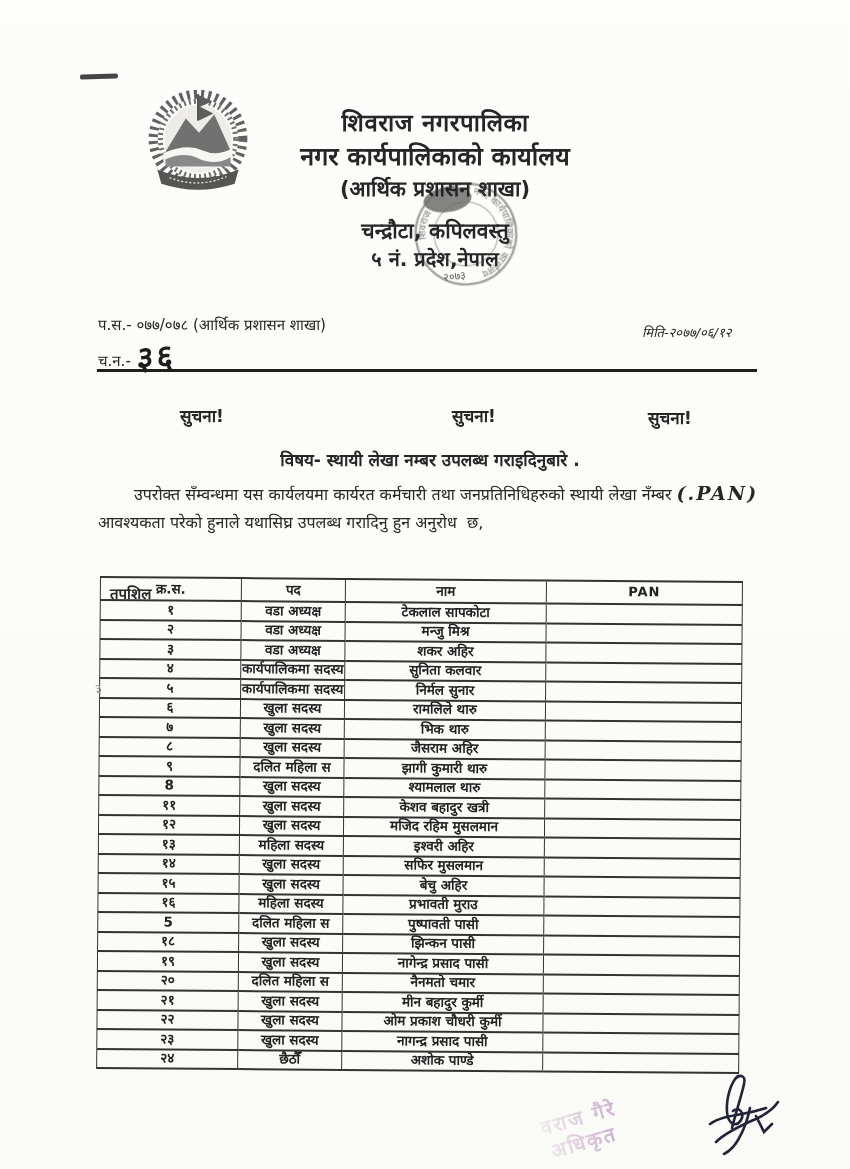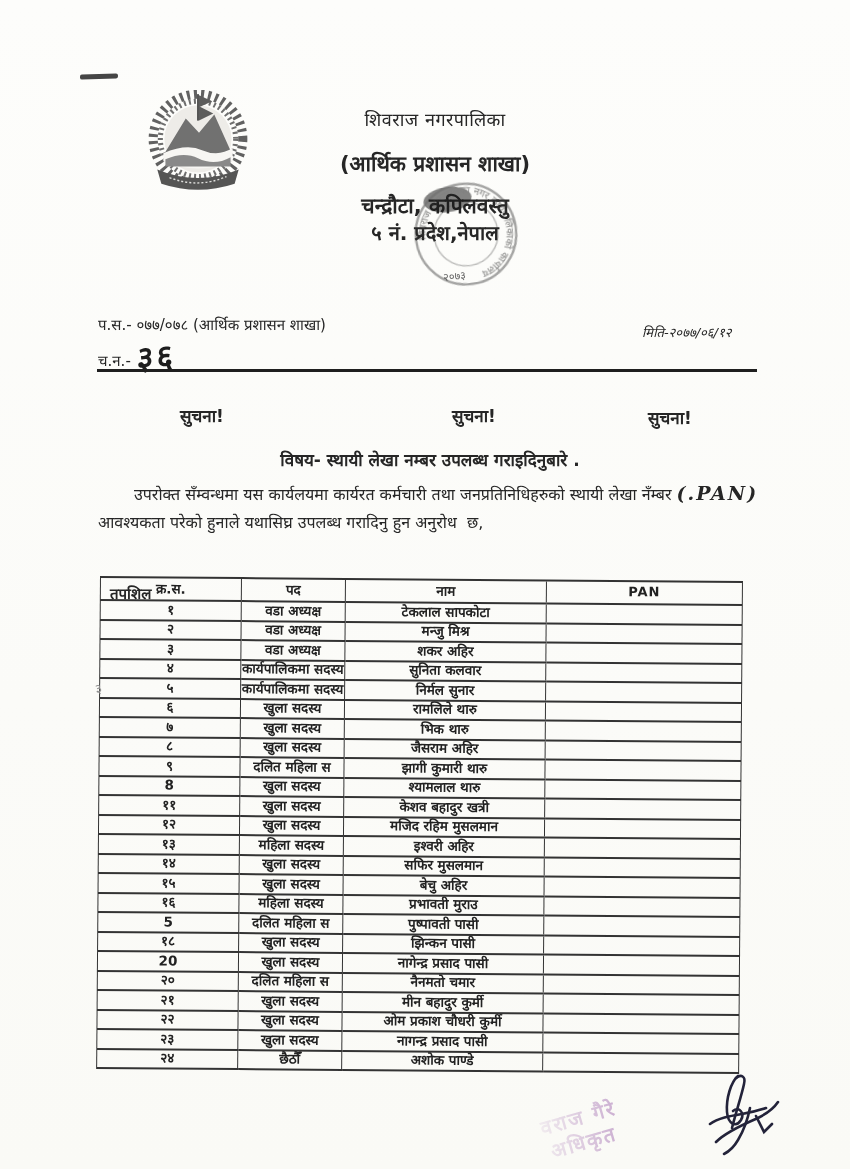--- a/index.html
+++ b/index.html
@@ -13,21 +13,21 @@
   .abs{position:absolute;}
 
   
   .corner-dash{left:80px;top:74px;width:38px;height:5px;background:#454545;border-radius:2px;transform:rotate(-2deg);}
 
   
   .logo{left:141px;top:90px;width:114px;height:106px;opacity:.88;}
 
   
   .head{left:235px;top:110px;width:400px;text-align:center;line-height:1.15;}
-  .head .l1{font-size:18px;font-weight:normal;letter-spacing:.5px;margin-bottom:21px;}
+  .head .l1{font-size:24px;font-weight:bold;letter-spacing:.5px;margin-bottom:5px;}
   .head .l2{font-size:25px;font-weight:bold;margin-bottom:6px;}
   .head .l3{font-size:21px;font-weight:bold;margin-bottom:18px;}
   .head .l4{font-size:21px;font-weight:bold;margin-bottom:4px;}
   .head .l5{font-size:20px;font-weight:bold;}
 
   
   .hdr-stamp{left:408px;top:176px;width:116px;height:116px;opacity:.62;filter:blur(.3px);transform:rotate(-8deg);}
   .stamp-year{left:443px;top:268px;font-size:11px;color:rgba(75,75,75,.85);transform:rotate(-6deg);}
 
   
@@ -90,20 +90,21 @@
     <path d="M22,62 Q45,52 60,59 Q76,66 90,57 L90,70 Q56,84 22,70 Z" fill="#f7f6f3"></path>
     <path d="M24,68 Q42,60 56,67 Q72,75 88,66 L88,75 L24,75 Z" fill="#7a7a7a"></path>
     <path d="M56,4 L56,30" stroke="#3f3f3f" stroke-width="2"></path>
     <path d="M57,5 L70,11 L57,17 Z M57,16 L71,23 L57,30 Z" fill="#474747"></path>
     <path d="M16,78 Q56,95 96,78 L92,92 Q56,104 20,92 Z" fill="#3e3e3e"></path>
     <path d="M28,86 Q56,97 84,85" stroke="#dcdcd8" stroke-width="1.4" fill="none" stroke-dasharray="2 2"></path>
   </svg>
 
   <div class="abs head">
     <div class="l1">शिवराज नगरपालिका</div>
+    <div class="l2">नगर कार्यपालिकाको कार्यालय</div>
     <div class="l3">(आर्थिक प्रशासन शाखा)</div>
     <div class="l4">चन्द्रौटा, कपिलवस्तु</div>
     <div class="l5">५ नं. प्रदेश,नेपाल</div>
   </div>
 
   <svg class="abs hdr-stamp" viewBox="0 0 120 120">
     <circle cx="60" cy="60" r="52" fill="none" stroke="rgba(50,50,50,.7)" stroke-width="2.5"></circle>
     <circle cx="60" cy="60" r="33" fill="none" stroke="rgba(50,50,50,.5)" stroke-width="1.5"></circle>
     <ellipse cx="46" cy="22" rx="25" ry="13" fill="rgba(25,25,25,.85)"></ellipse>
     <defs>
@@ -253,21 +254,21 @@
             <td>पुष्पावती पासी</td>
             <td></td>
           </tr>
           <tr>
             <td>१८</td>
             <td>खुला सदस्य</td>
             <td>झिन्कन पासी</td>
             <td></td>
           </tr>
           <tr>
-            <td>20</td>
+            <td>१९</td>
             <td>खुला सदस्य</td>
             <td>नागेन्द्र प्रसाद पासी</td>
             <td></td>
           </tr>
           <tr>
             <td>२०</td>
             <td>दलित महिला स</td>
             <td>नैनमतो चमार</td>
             <td></td>
           </tr>

